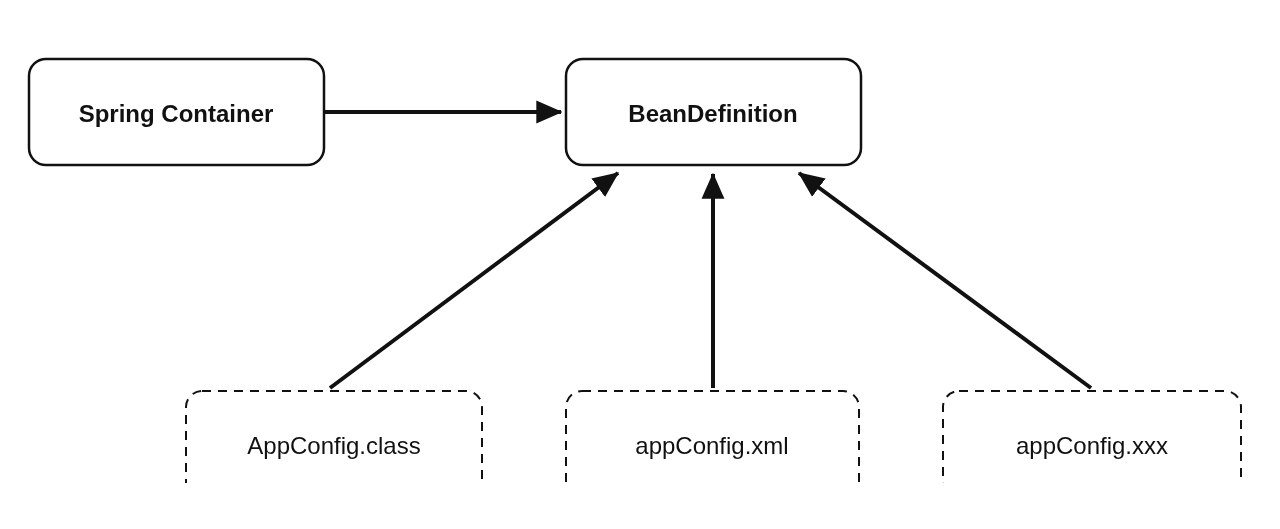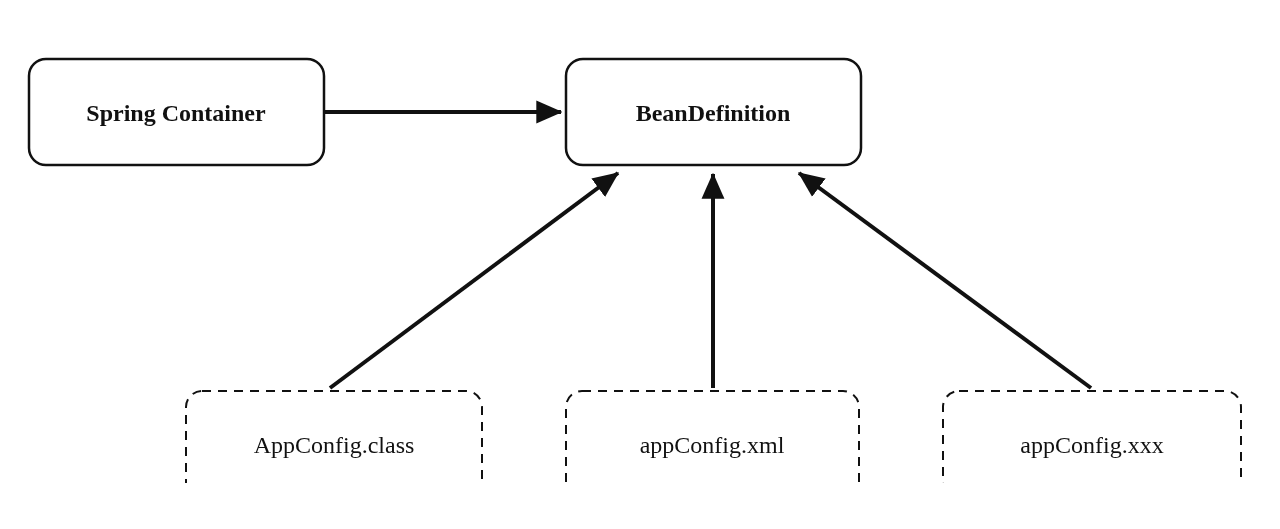--- a/index.html
+++ b/index.html
@@ -6,21 +6,21 @@
     margin: 0;
     padding: 0;
     background: #ffffff;
   }
   .stage {
     position: relative;
     width: 1280px;
     height: 483px;
     background: #ffffff;
     overflow: hidden;
-    font-family: Liberation Serif, serif;
+    font-family: Liberation Sans, sans-serif;
   }
   svg { display: block; }
   .node-box {
     fill: #ffffff;
     stroke: #111111;
   }
   .node-box.solid {
     stroke-width: 2.5;
   }
   .node-box.dashed {

